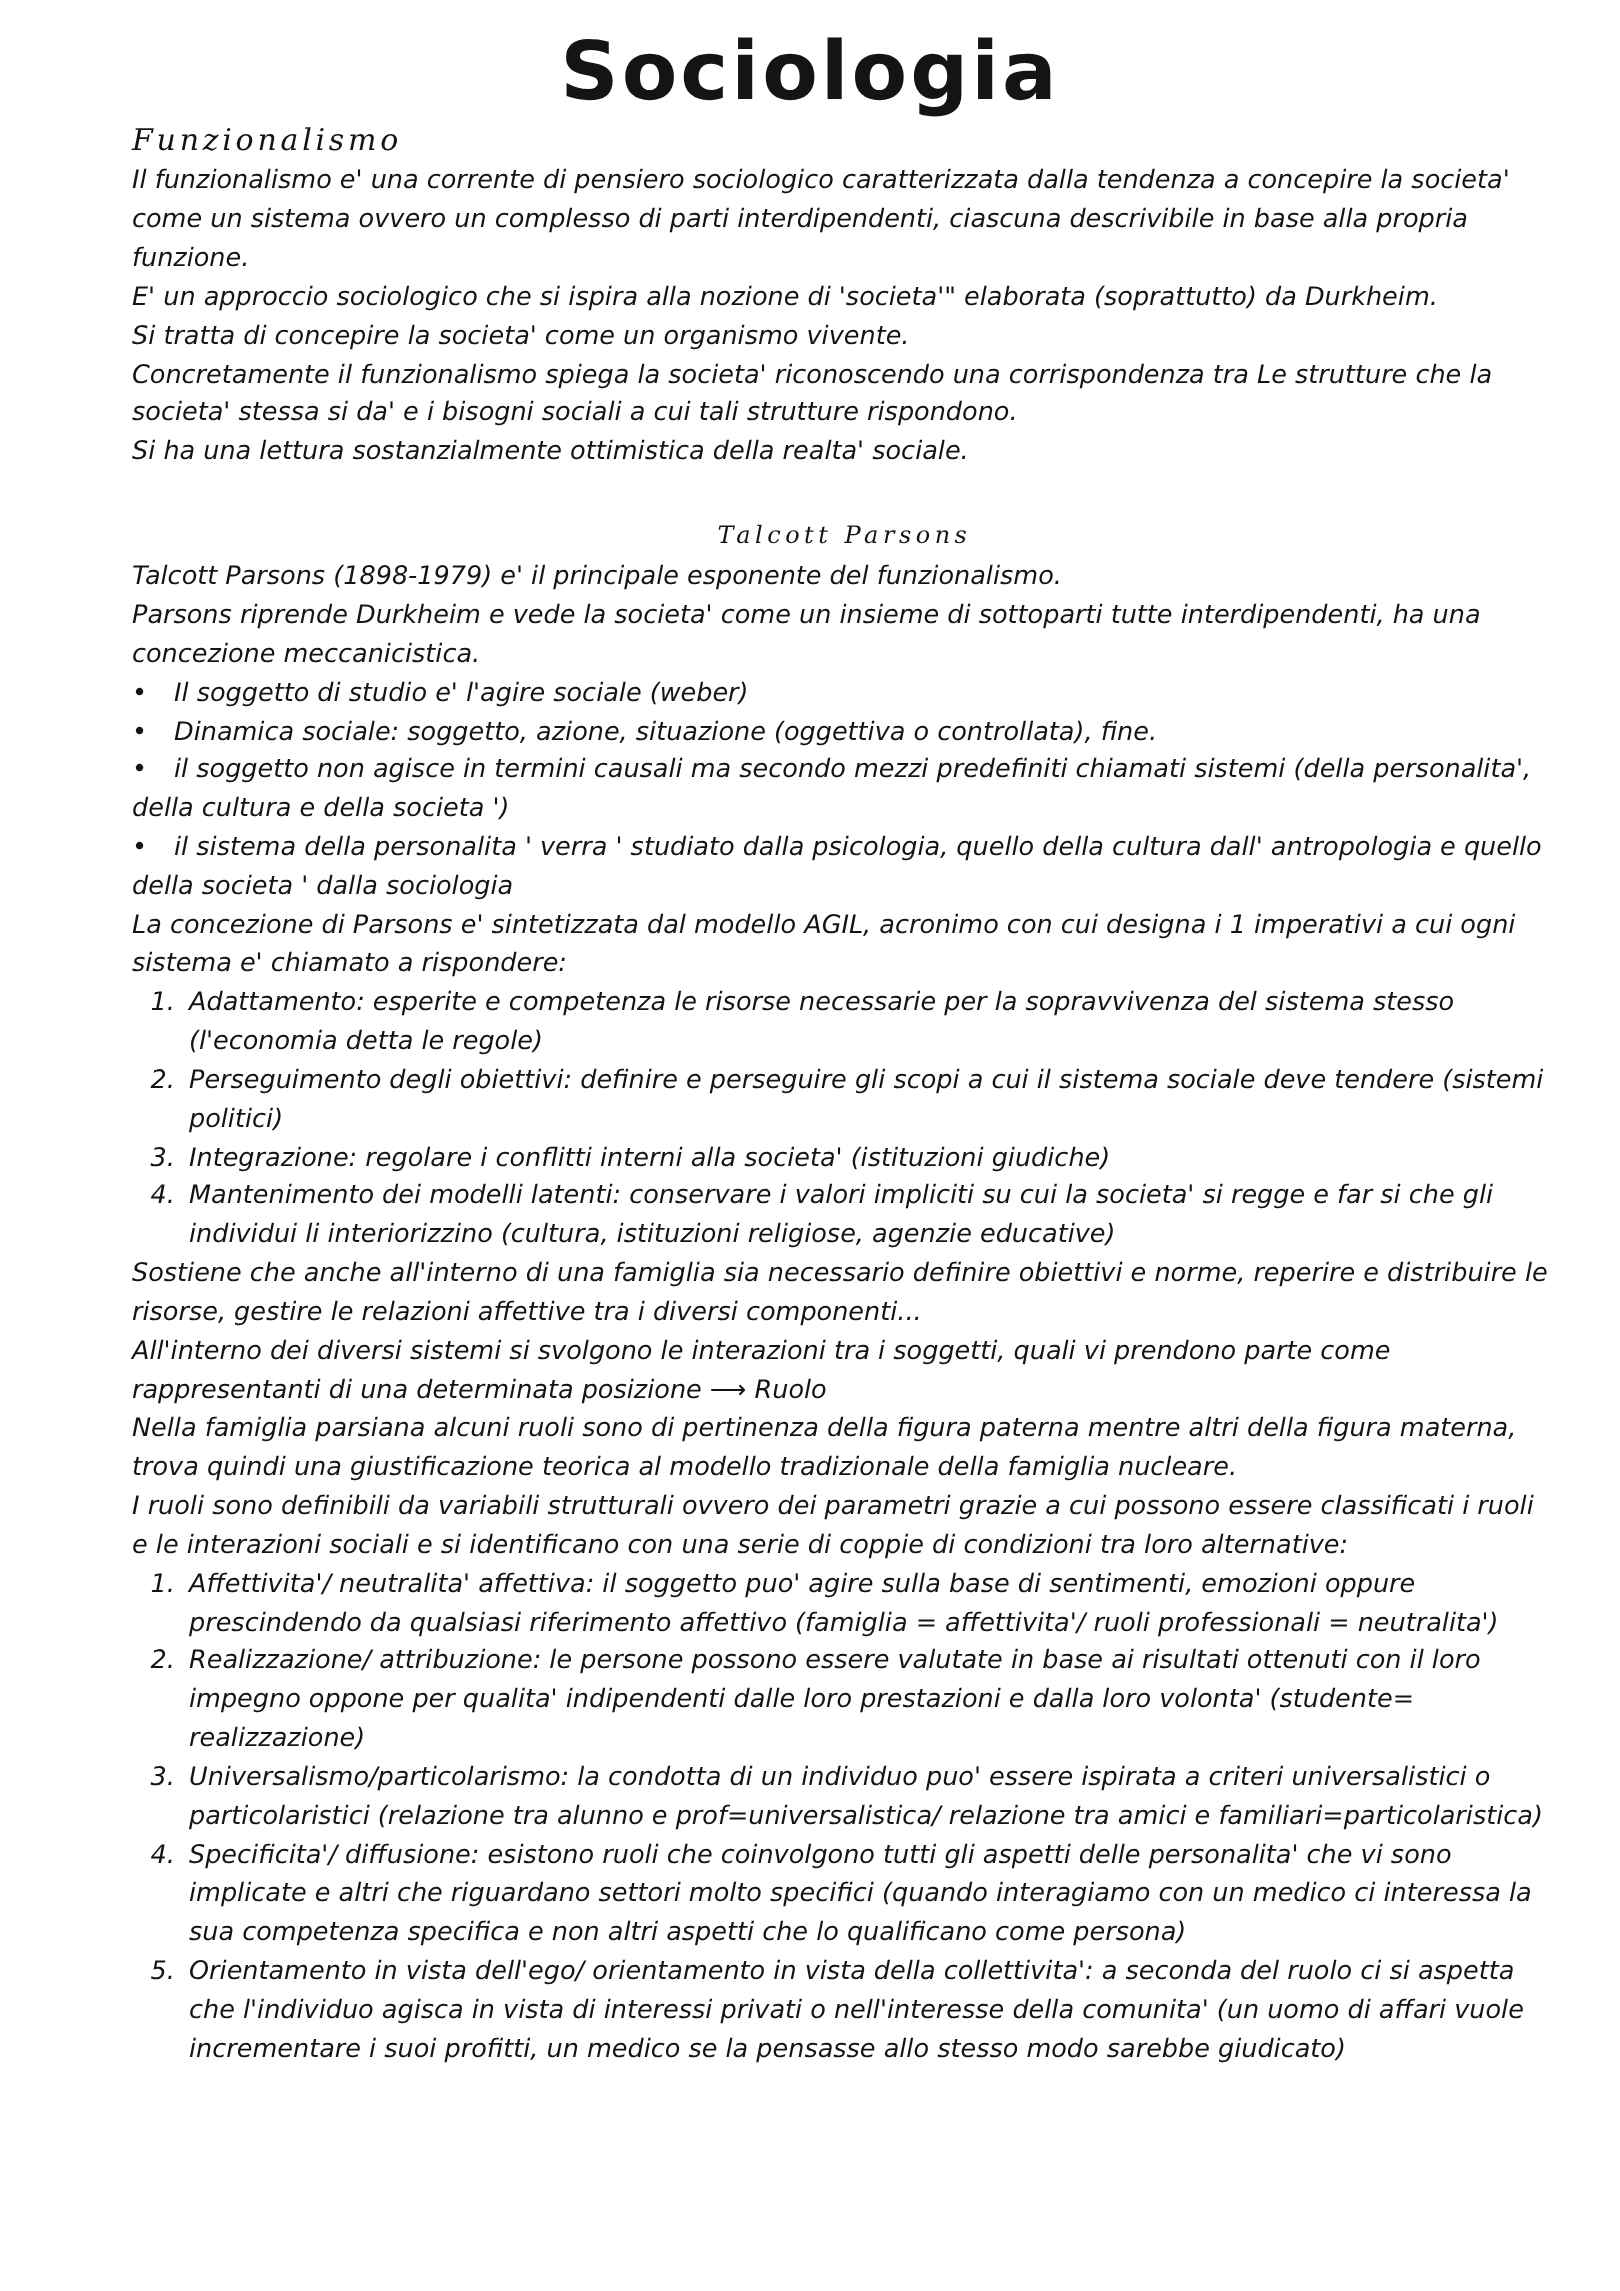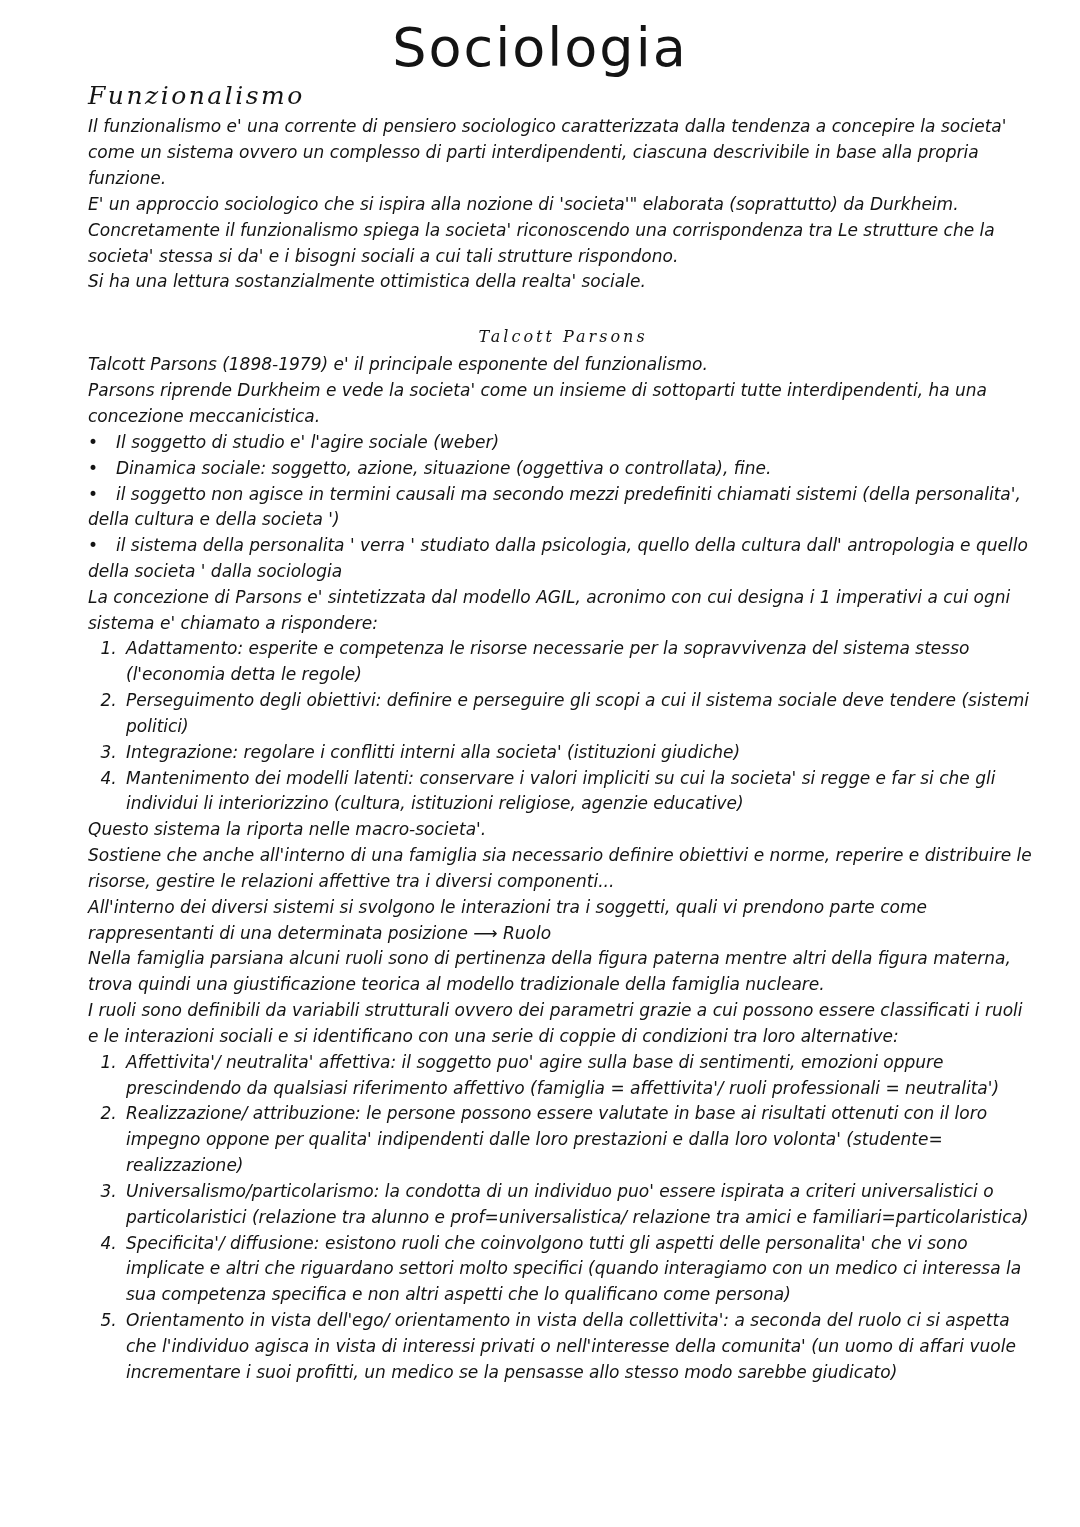--- a/index.html
+++ b/index.html
@@ -8,37 +8,37 @@
     width: 1080px;
     min-height: 1527px;
     font-family: "DejaVu Sans", sans-serif;
     color: #141414;
     -webkit-font-smoothing: antialiased;
   }
   .page { padding-top: 18px; }
   .title {
     text-align: center;
     font-size: 54px;
-    font-weight: 400;
+    font-weight: 700;
     letter-spacing: 2px;
     line-height: 1.1;
     margin-bottom: 4px;
     font-family: "DejaVu Sans", sans-serif;
   }
   .content {
     padding: 0 42px 26px 88px;
     font-style: italic;
     font-size: 17px;
     line-height: 1.52;
   }
   .script-heading {
     font-family: "DejaVu Serif", serif;
     font-style: italic;
     font-weight: 400;
-    font-size: 25px;
+    font-size: 20px;
     letter-spacing: 2.5px;
     line-height: 1.2;
     margin-bottom: 3px;
   }
   .script-heading.centered {
     text-align: center;
     margin-top: 32px;
     margin-bottom: 6px;
     font-size: 16px;
     letter-spacing: 3px;
@@ -64,20 +64,21 @@
 <div class="page">
 
   <h1 class="title">Sociologia</h1>
 
   <div class="content">
 
     <h2 class="script-heading">Funzionalismo</h2>
 
     <p>Il funzionalismo e' una corrente di pensiero sociologico caratterizzata dalla tendenza a concepire la societa' come un sistema ovvero un complesso di parti interdipendenti, ciascuna descrivibile in base alla propria funzione.</p>
     <p>E' un approccio sociologico che si ispira alla nozione di 'societa'" elaborata (soprattutto) da Durkheim.</p>
+    <p>Si tratta di concepire la societa' come un organismo vivente.</p>
     <p>Concretamente il funzionalismo spiega la societa' riconoscendo una corrispondenza tra Le strutture che la societa' stessa si da' e i bisogni sociali a cui tali strutture rispondono.</p>
     <p>Si ha una lettura sostanzialmente ottimistica della realta' sociale.</p>
 
     <h2 class="script-heading centered">Talcott Parsons</h2>
 
     <p>Talcott Parsons (1898-1979) e' il principale esponente del funzionalismo.</p>
     <p>Parsons riprende Durkheim e vede la societa' come un insieme di sottoparti tutte interdipendenti, ha una concezione meccanicistica.</p>
 
     <p class="bullet-line"><span class="bullet">•</span><span>Il soggetto di studio e' l'agire sociale (weber)</span></p>
     <p class="bullet-line"><span class="bullet">•</span><span>Dinamica sociale: soggetto, azione, situazione (oggettiva o controllata), fine.</span></p>
@@ -86,21 +87,20 @@
 
     <p>La concezione di Parsons e' sintetizzata dal modello AGIL, acronimo con cui designa i 1 imperativi a cui ogni sistema e' chiamato a rispondere:</p>
 
     <ol class="num-list">
       <li>Adattamento: esperite e competenza le risorse necessarie per la sopravvivenza del sistema stesso (l'economia detta le regole)</li>
       <li>Perseguimento degli obiettivi: definire e perseguire gli scopi a cui il sistema sociale deve tendere (sistemi politici)</li>
       <li>Integrazione: regolare i conflitti interni alla societa' (istituzioni giudiche)</li>
       <li>Mantenimento dei modelli latenti: conservare i valori impliciti su cui la societa' si regge e far si che gli individui li interiorizzino (cultura, istituzioni religiose, agenzie educative)</li>
     </ol>
 
-    <p>Questo sistema la riporta nelle macro-societa'.</p>
     <p>Sostiene che anche all'interno di una famiglia sia necessario definire obiettivi e norme,  reperire e distribuire le risorse, gestire le relazioni affettive tra i diversi componenti...</p>
     <p>All'interno dei diversi sistemi si svolgono le interazioni tra i soggetti, quali vi prendono parte come rappresentanti di una determinata posizione ⟶ Ruolo</p>
     <p>Nella famiglia parsiana alcuni ruoli sono di pertinenza della figura paterna mentre altri della figura materna, trova quindi una giustificazione teorica al modello tradizionale della famiglia nucleare.</p>
     <p>I ruoli sono definibili da variabili strutturali ovvero dei parametri grazie a cui possono essere classificati i ruoli e le interazioni sociali e si identificano con una serie di coppie di condizioni tra loro alternative:</p>
 
     <ol class="num-list">
       <li>Affettivita'/ neutralita' affettiva: il soggetto puo' agire sulla base di sentimenti, emozioni oppure prescindendo da qualsiasi riferimento affettivo (famiglia = affettivita'/ ruoli professionali = neutralita')</li>
       <li>Realizzazione/ attribuzione: le persone possono essere valutate in base ai risultati ottenuti con il loro impegno oppone per qualita' indipendenti dalle loro prestazioni e dalla loro volonta' (studente= realizzazione)</li>
       <li>Universalismo/particolarismo: la condotta di un individuo puo' essere ispirata a criteri universalistici o particolaristici (relazione tra alunno e prof=universalistica/ relazione tra amici e familiari=particolaristica)</li>
       <li>Specificita'/ diffusione: esistono ruoli che coinvolgono tutti gli aspetti delle personalita' che vi sono implicate e altri che riguardano settori molto specifici (quando interagiamo con un medico ci interessa la sua competenza specifica e non altri aspetti che lo qualificano come persona)</li>

